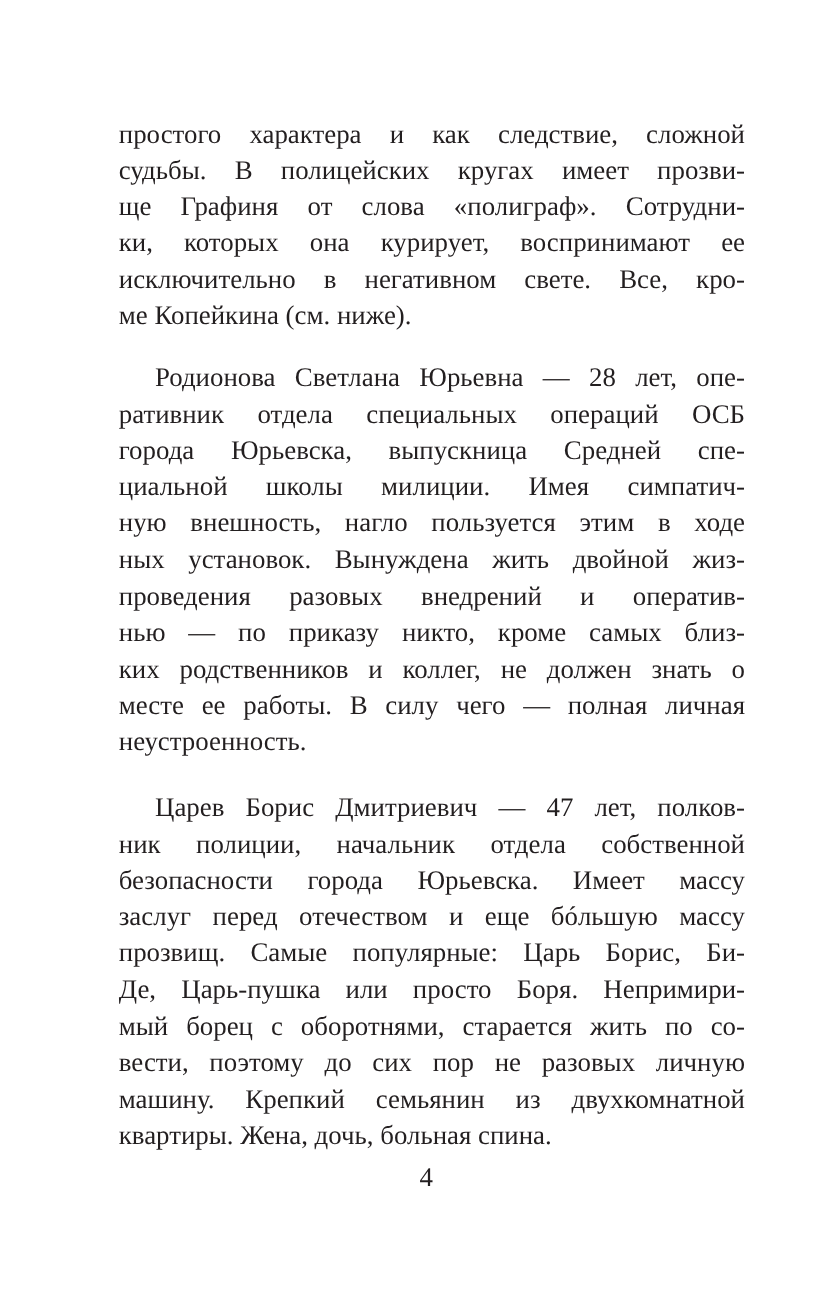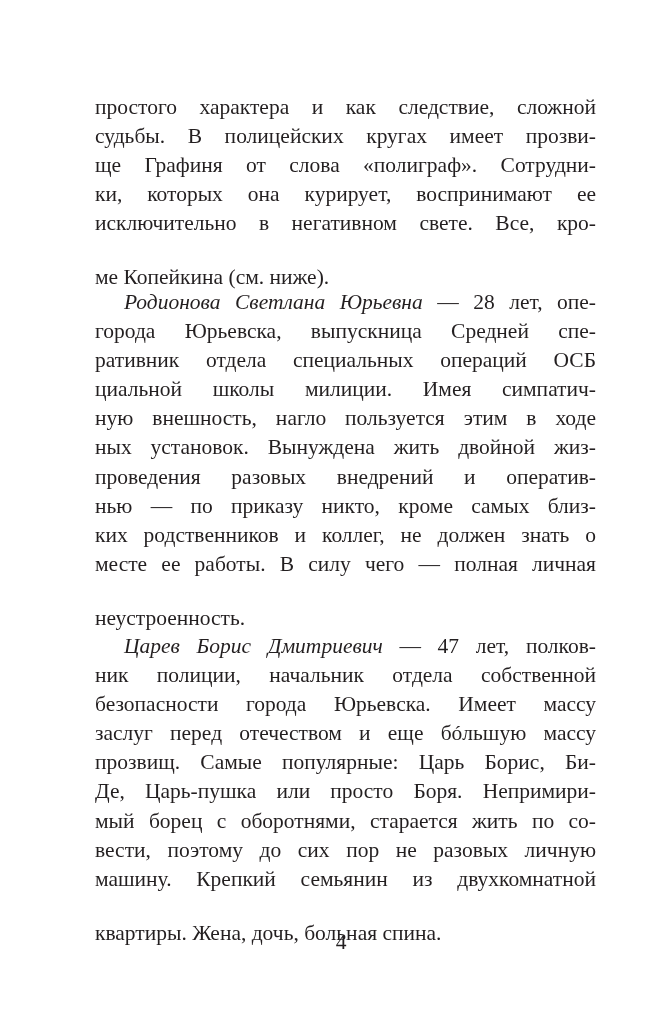--- a/index.html
+++ b/index.html
@@ -37,27 +37,25 @@
     .line {
       display: block;
       height: 29.1px;
       white-space: nowrap;
       text-align: justify;
       text-align-last: justify;
     }
     .line.last {
       text-align: right;
       text-align-last: left;
-      margin-top: 25px;
     }
     .line.indent {
       padding-left: 29px;
     }
     .name {
-      font-style: italic;
     }
     .page-number {
       position: absolute;
       left: 0;
       width: 662px;
       top: 928px;
       text-align: center;
       font-size: 21.5px;
       line-height: 29px;
       padding-left: 20px;
@@ -74,22 +72,22 @@
       <span class="line">простого характера и как следствие, сложной</span>
       <span class="line">судьбы. В полицейских кругах имеет прозви-</span>
       <span class="line">ще Графиня от слова «полиграф». Сотрудни-</span>
       <span class="line">ки, которых она курирует, воспринимают ее</span>
       <span class="line">исключительно в негативном свете. Все, кро-</span>
       <span class="line last">ме Копейкина (см. ниже).</span>
     </div>
 
     <div class="paragraph" style="top:288px;">
       <span class="line indent"><span class="name">Родионова Светлана Юрьевна</span><span> — 28 лет, опе-</span></span>
+      <span class="line">ративник отдела специальных операций ОСБ</span>
       <span class="line">города Юрьевска, выпускница Средней спе-</span>
-      <span class="line">ративник отдела специальных операций ОСБ</span>
       <span class="line">циальной школы милиции. Имея симпатич-</span>
       <span class="line">ную внешность, нагло пользуется этим в ходе</span>
       <span class="line">ных установок. Вынуждена жить двойной жиз-</span>
       <span class="line">проведения разовых внедрений и оператив-</span>
       <span class="line">нью — по приказу никто, кроме самых близ-</span>
       <span class="line">ких родственников и коллег, не должен знать о</span>
       <span class="line">месте ее работы. В силу чего — полная личная</span>
       <span class="line last">неустроенность.</span>
     </div>
 

